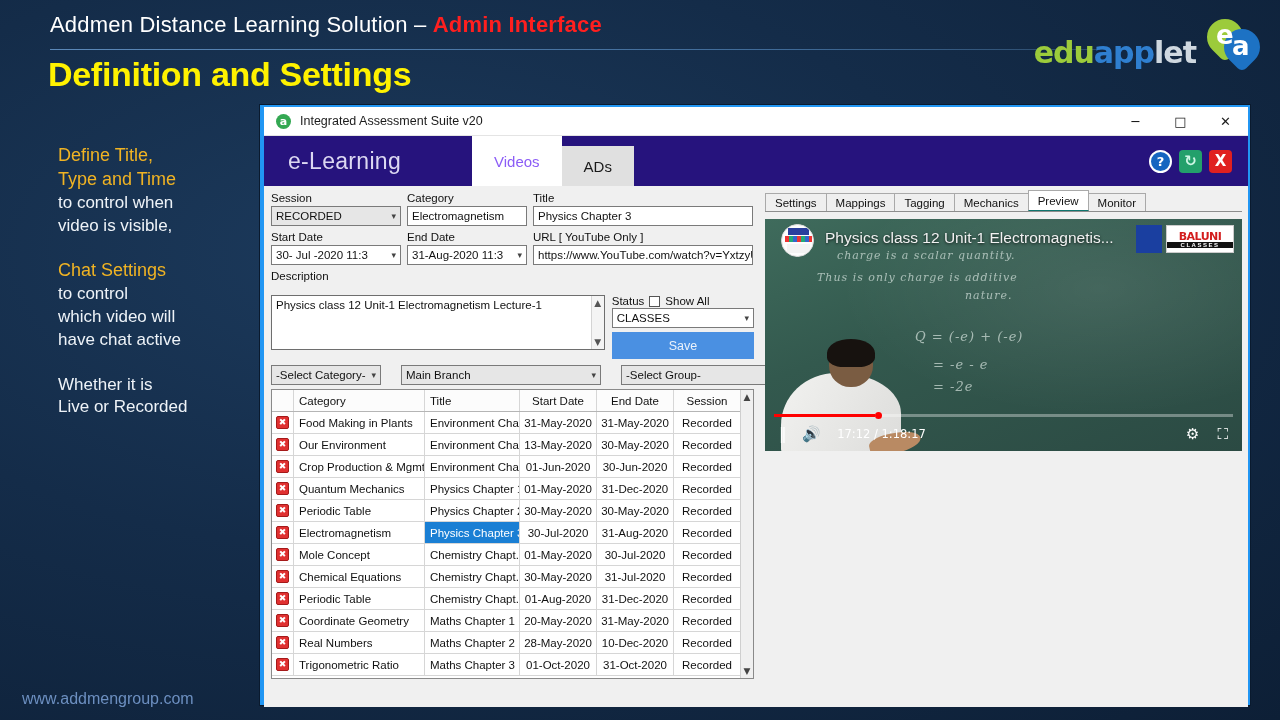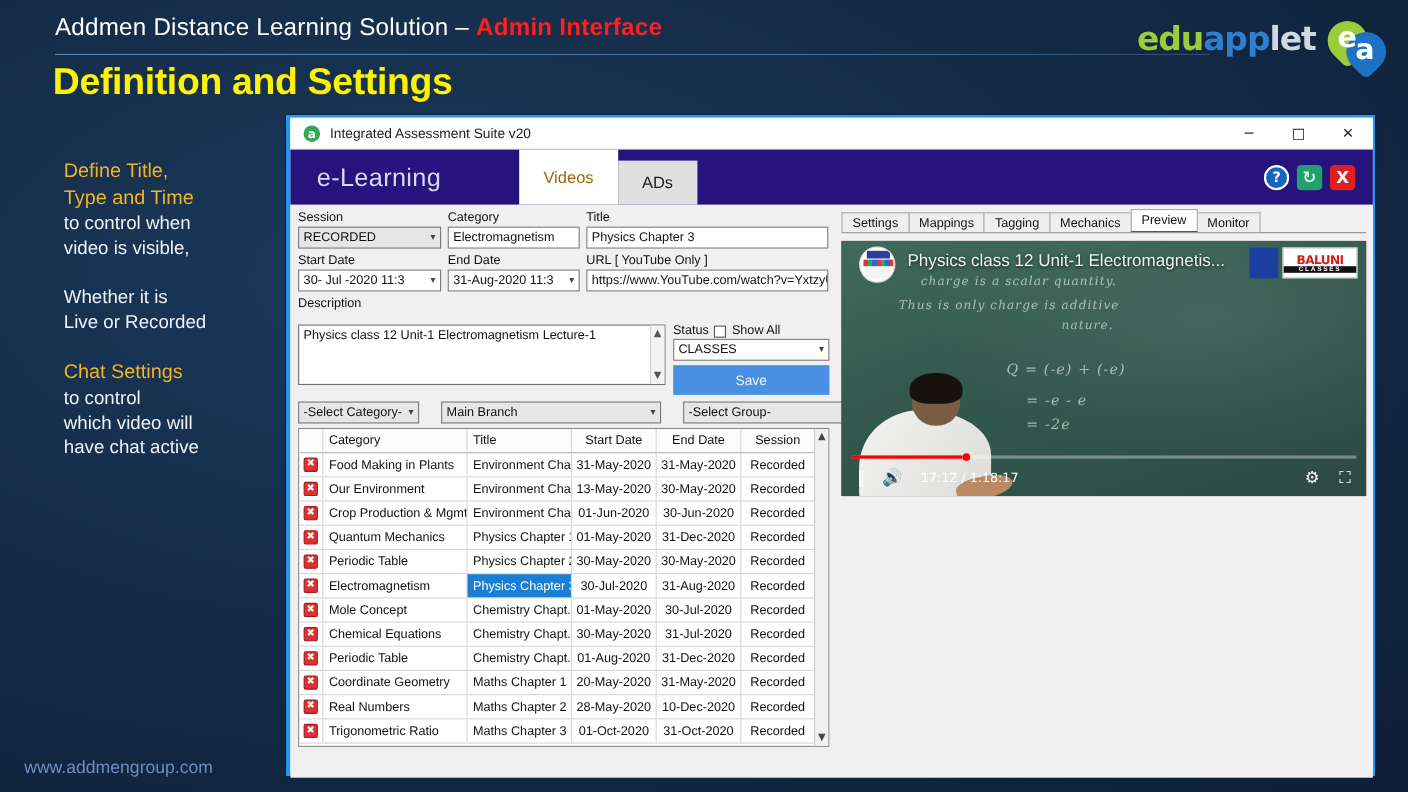--- a/index.html
+++ b/index.html
@@ -20,21 +20,21 @@
   .head-rule {
     position: absolute; left: 50px; top: 49px; width: 1050px; height: 1px;
     background: linear-gradient(to right, #5b88b8, #3f6a97 70%, #2b4a6b);
   }
   .head-line2 {
     position: absolute; left: 48px; top: 55px;
     font-size: 34px; font-weight: bold; color: #fff200; letter-spacing: -0.3px;
   }
 
   
-  .logo-wrap { position: absolute; right: 18px; top: 18px; display: flex; align-items: flex-start; gap: 8px; }
+  .logo-wrap { position: absolute; right: 18px; top: 18px; display: flex; align-items: flex-end; gap: 8px; }
   .logo-text { font-size: 30px; font-weight: bold; letter-spacing: -1px; font-family: "DejaVu Sans", sans-serif; }
   .logo-text .edu { color: #9ccb3b; }
   .logo-text .app { color: #2f7fd0; }
   .logo-text .let { color: #cfd8e0; }
   .ea-badge { position: relative; width: 58px; height: 52px; }
   .ea-drop {
     position: absolute; width: 36px; height: 36px; border-radius: 50% 50% 50% 6px;
     transform: rotate(-45deg);
   }
   .ea-drop.green { left: 3px; top: 1px; background: #9ccb3b; }
@@ -87,21 +87,21 @@
   .brand {
     width: 208px; display: flex; align-items: center; padding-left: 24px;
     color: #dcd8f2; font-size: 23px; letter-spacing: .3px;
   }
   .tabs { display: flex; align-items: flex-end; height: 50px; }
   .tab {
     height: 40px; display: flex; align-items: center; justify-content: center;
     padding: 0 22px; font-size: 15px; color: #1a1a1a; background: #e0e0e0;
     align-self: flex-end;
   }
-  .tab.active { background: #ffffff; color: #a16207; height: 50px; }
+  .tab.active { background: #ffffff; color: #8b5cf6; height: 50px; }
   .head-icons { margin-left: auto; display: flex; align-items: center; gap: 7px; padding-right: 16px; }
   .hi {
     width: 23px; height: 23px; border-radius: 4px; display: flex; align-items: center;
     justify-content: center; font-size: 14px; font-weight: bold; color: #fff;
     font-family: "DejaVu Sans", sans-serif;
   }
   .hi.help { border-radius: 50%; background: #1565c0; border: 2px solid #fff; font-size: 13px; }
   .hi.refresh { background: #23a06b; color: #cdf5e4; font-size: 15px; }
   .hi.close { background: #e02020; color: #fff; font-size: 15px; }
 
@@ -276,28 +276,28 @@
   </div>
 
   <div class="left-col">
     <div class="lt-block">
       <div class="lt-gold">Define Title,</div>
       <div class="lt-gold">Type and Time</div>
       <div class="lt-white">to control when</div>
       <div class="lt-white">video is visible,</div>
     </div>
     <div class="lt-block">
-      <div class="lt-white">Whether it is</div>
-      <div class="lt-white">Live or Recorded</div>
-    </div>
-    <div class="lt-block">
       <div class="lt-gold">Chat Settings</div>
       <div class="lt-white">to control</div>
       <div class="lt-white">which video will</div>
       <div class="lt-white">have chat active</div>
+    </div>
+    <div class="lt-block">
+      <div class="lt-white">Whether it is</div>
+      <div class="lt-white">Live or Recorded</div>
     </div>
   </div>
 
   <div class="footer-url">www.addmengroup.com</div>
 
   <div id="win">
 
     <div class="titlebar">
       <div class="tb-icon">a</div>
       <div class="tb-title">Integrated Assessment Suite v20</div>

